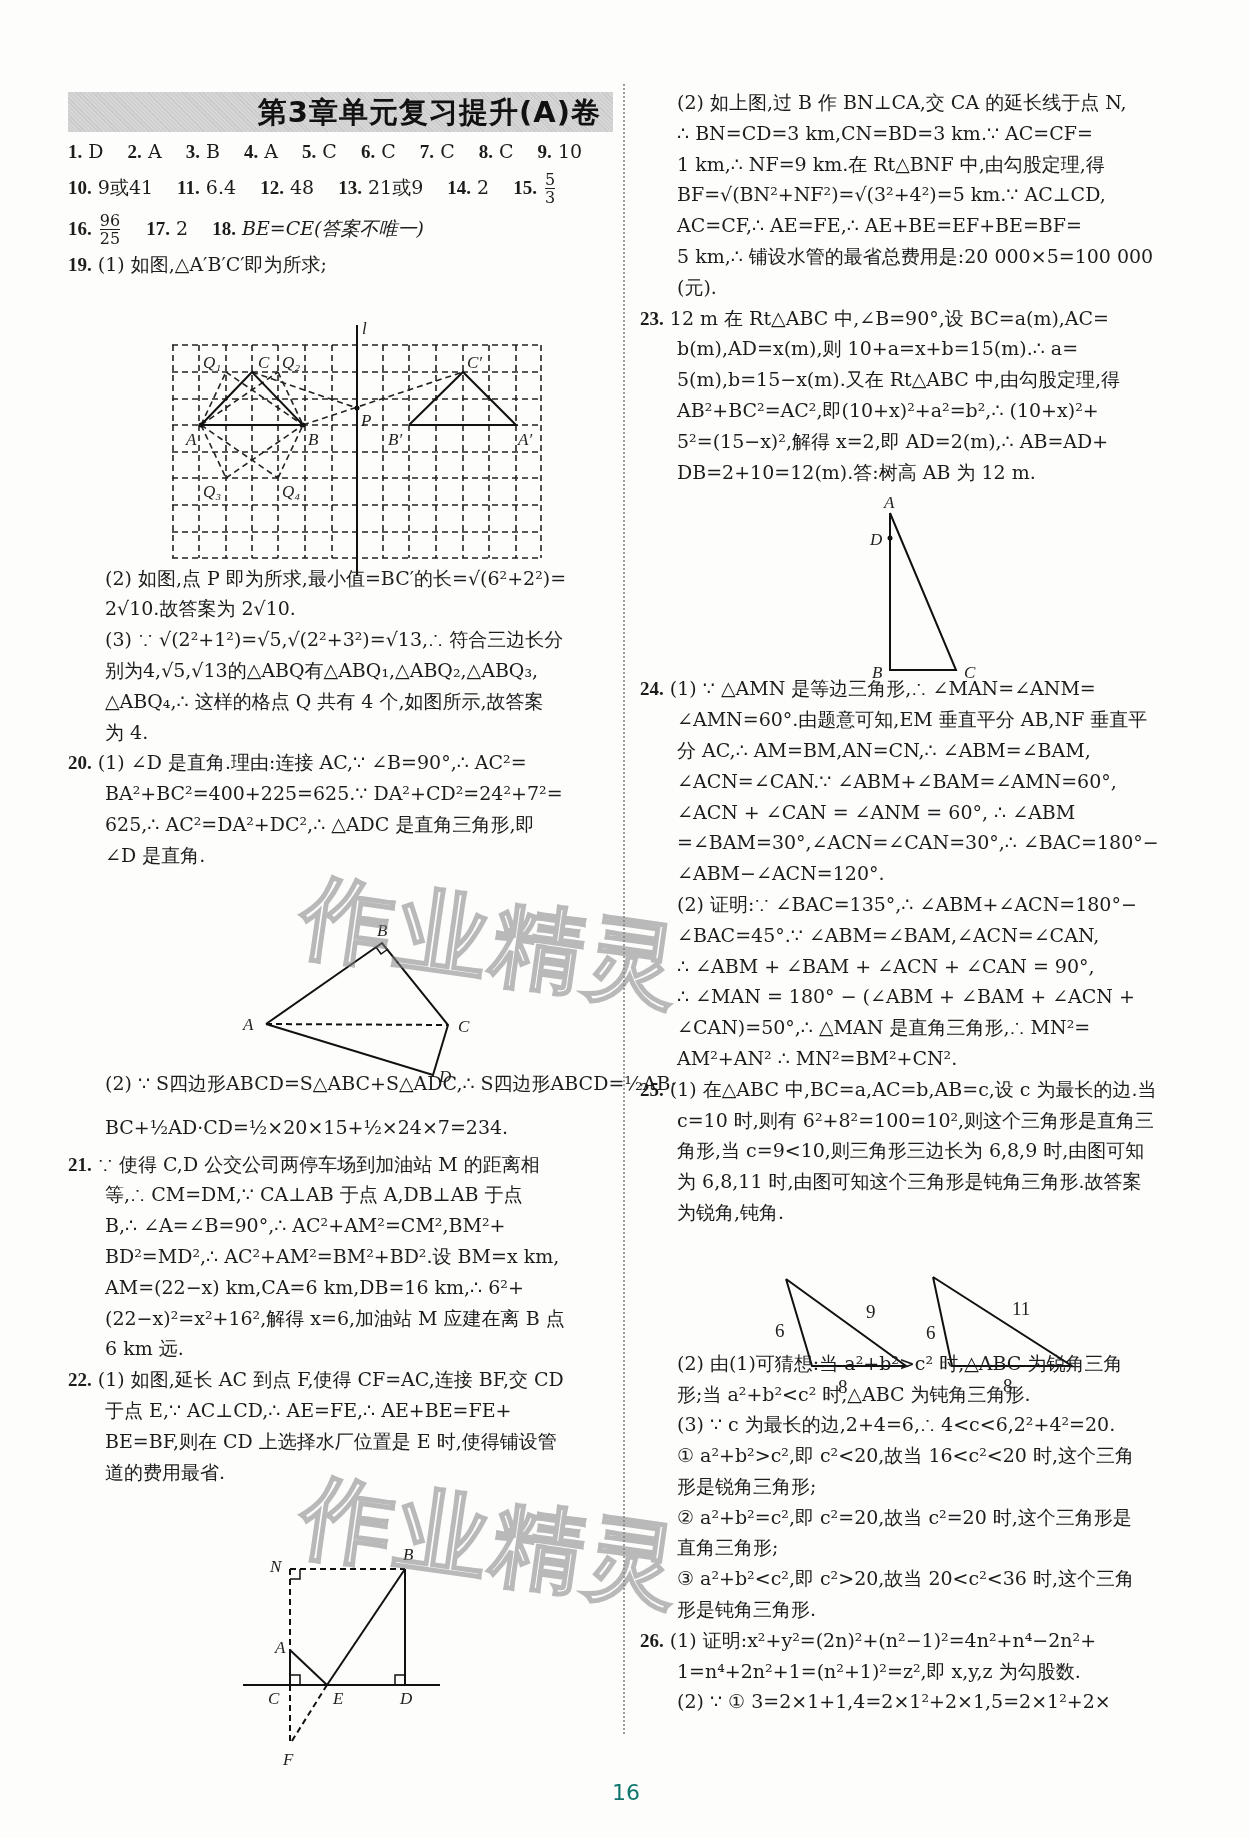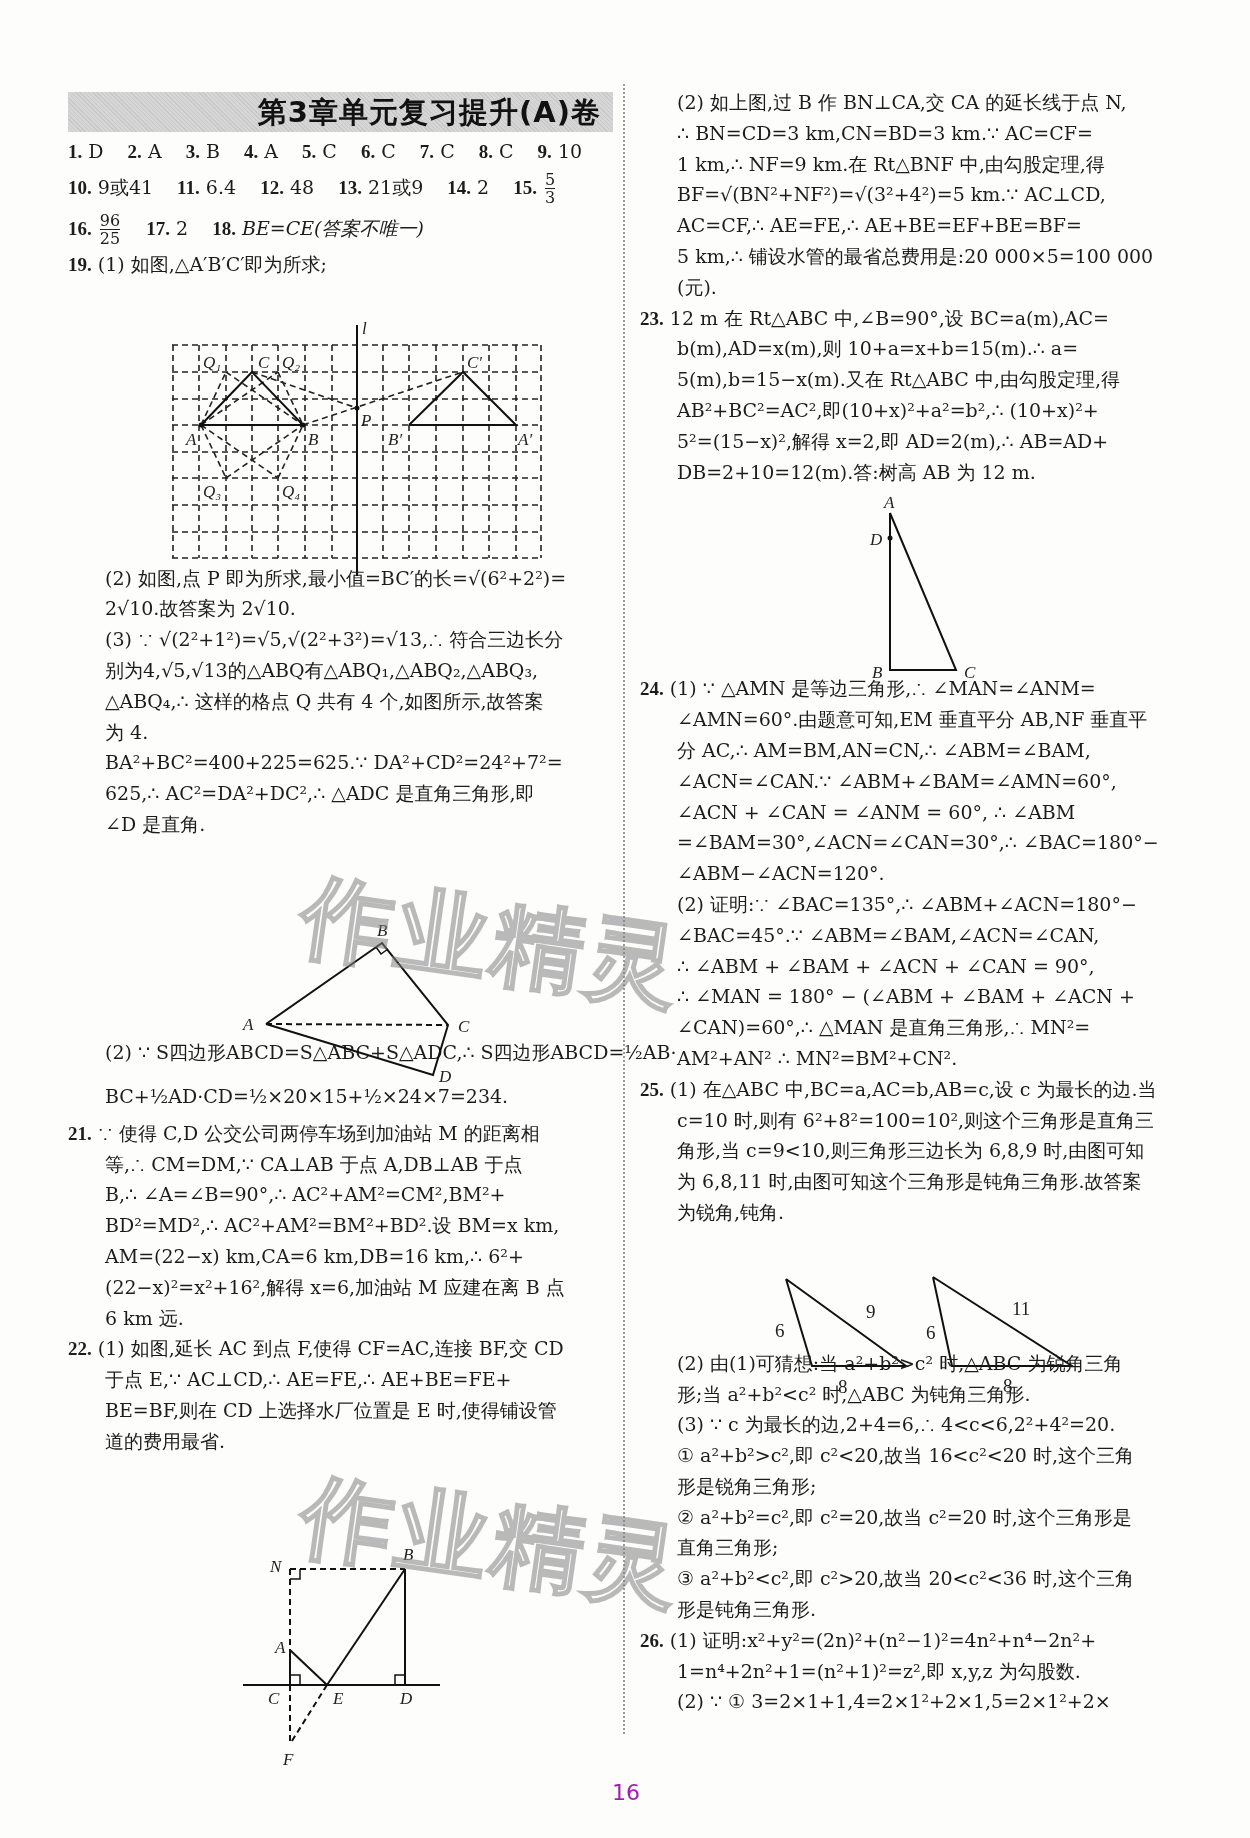--- a/index.html
+++ b/index.html
@@ -19,21 +19,21 @@
   .num{font-weight:bold;font-family:"Liberation Serif","DejaVu Serif",serif;}
   .it{font-style:italic;}
   .ans{display:inline-block;margin-right:18px;}
   .frac{display:inline-block;vertical-align:middle;text-align:center;font-size:16px;line-height:17px;margin:0 2px;}
   .frac span{display:block;}
   .frac .den{border-top:1px solid #222;}
   .fig{position:absolute;}
   .fig svg{display:block;overflow:visible;}
   .lbl{font-family:"Liberation Serif","DejaVu Serif",serif;font-style:italic;font-size:17px;fill:#222;}
   .lbl-n{font-family:"Liberation Serif","DejaVu Serif",serif;font-size:19px;fill:#222;}
-  .pagenum{position:absolute;left:612px;top:1780px;font-family:"DejaVu Sans","Liberation Sans",sans-serif;font-size:22px;color:#a21caf;}
+  .pagenum{position:absolute;left:612px;top:1780px;font-family:"DejaVu Sans","Liberation Sans",sans-serif;font-size:22px;color:#0f766e;}
   .wm{position:absolute;font-family:"DejaVu Sans","Liberation Sans",sans-serif;font-weight:bold;color:transparent;
       -webkit-text-stroke:2px rgba(130,130,130,0.55);transform:rotate(8deg);letter-spacing:4px;}
 </style>
 </head>
 <body>
 
 <div class="page">
 
   <div class="title-bar">
     <div class="title-text">第3章单元复习提升(A)卷</div>
@@ -71,20 +71,21 @@
 
     <div class="line"><span class="num">19.</span> <span>(1) 如图,△A′B′C′即为所求;</span></div>
     <div style="height:283px"></div>
     <div class="line ind">(2) 如图,点 P 即为所求,最小值=BC′的长=√(6²+2²)=</div>
     <div class="line ind">2√10.故答案为 2√10.</div>
     <div class="line ind">(3) ∵ √(2²+1²)=√5,√(2²+3²)=√13,∴ 符合三边长分</div>
     <div class="line ind">别为4,√5,√13的△ABQ有△ABQ₁,△ABQ₂,△ABQ₃,</div>
     <div class="line ind">△ABQ₄,∴ 这样的格点 Q 共有 4 个,如图所示,故答案</div>
     <div class="line ind">为 4.</div>
 
+    <div class="line"><span class="num">20.</span> <span>(1) ∠D 是直角.理由:连接 AC,∵ ∠B=90°,∴ AC²=</span></div>
     <div class="line ind">BA²+BC²=400+225=625.∵ DA²+CD²=24²+7²=</div>
     <div class="line ind">625,∴ AC²=DA²+DC²,∴ △ADC 是直角三角形,即</div>
     <div class="line ind">∠D 是直角.</div>
     <div style="height:190px"></div>
     <div class="line ind" style="height:44px;line-height:44px">(2) ∵ S四边形ABCD=S△ABC+S△ADC,∴ S四边形ABCD=½AB·</div>
     <div class="line ind" style="height:44px;line-height:44px">BC+½AD·CD=½×20×15+½×24×7=234.</div>
 
     <div class="line"><span class="num">21.</span> <span>∵ 使得 C,D 公交公司两停车场到加油站 M 的距离相</span></div>
     <div class="line ind">等,∴ CM=DM,∵ CA⊥AB 于点 A,DB⊥AB 于点</div>
     <div class="line ind">B,∴ ∠A=∠B=90°,∴ AC²+AM²=CM²,BM²+</div>
@@ -239,21 +240,21 @@
     <div class="line ind">∠AMN=60°.由题意可知,EM 垂直平分 AB,NF 垂直平</div>
     <div class="line ind">分 AC,∴ AM=BM,AN=CN,∴ ∠ABM=∠BAM,</div>
     <div class="line ind">∠ACN=∠CAN.∵ ∠ABM+∠BAM=∠AMN=60°,</div>
     <div class="line ind">∠ACN + ∠CAN = ∠ANM = 60°, ∴ ∠ABM</div>
     <div class="line ind">=∠BAM=30°,∠ACN=∠CAN=30°,∴ ∠BAC=180°−</div>
     <div class="line ind">∠ABM−∠ACN=120°.</div>
     <div class="line ind">(2) 证明:∵ ∠BAC=135°,∴ ∠ABM+∠ACN=180°−</div>
     <div class="line ind">∠BAC=45°.∵ ∠ABM=∠BAM,∠ACN=∠CAN,</div>
     <div class="line ind">∴ ∠ABM + ∠BAM + ∠ACN + ∠CAN = 90°,</div>
     <div class="line ind">∴ ∠MAN = 180° − (∠ABM + ∠BAM + ∠ACN +</div>
-    <div class="line ind">∠CAN)=60°,∴ △MAN 是直角三角形,∴ MN²=</div>
+    <div class="line ind">∠CAN)=50°,∴ △MAN 是直角三角形,∴ MN²=</div>
     <div class="line ind">AM²+AN² ∴ MN²=BM²+CN².</div>
 
     <div class="line"><span class="num">25.</span> <span>(1) 在△ABC 中,BC=a,AC=b,AB=c,设 c 为最长的边.当</span></div>
     <div class="line ind">c=10 时,则有 6²+8²=100=10²,则这个三角形是直角三</div>
     <div class="line ind">角形,当 c=9&lt;10,则三角形三边长为 6,8,9 时,由图可知</div>
     <div class="line ind">为 6,8,11 时,由图可知这个三角形是钝角三角形.故答案</div>
     <div class="line ind">为锐角,钝角.</div>
     <div style="height:120px"></div>
     <div class="line ind">(2) 由(1)可猜想:当 a²+b²&gt;c² 时,△ABC 为锐角三角</div>
     <div class="line ind">形;当 a²+b²&lt;c² 时,△ABC 为钝角三角形.</div>

